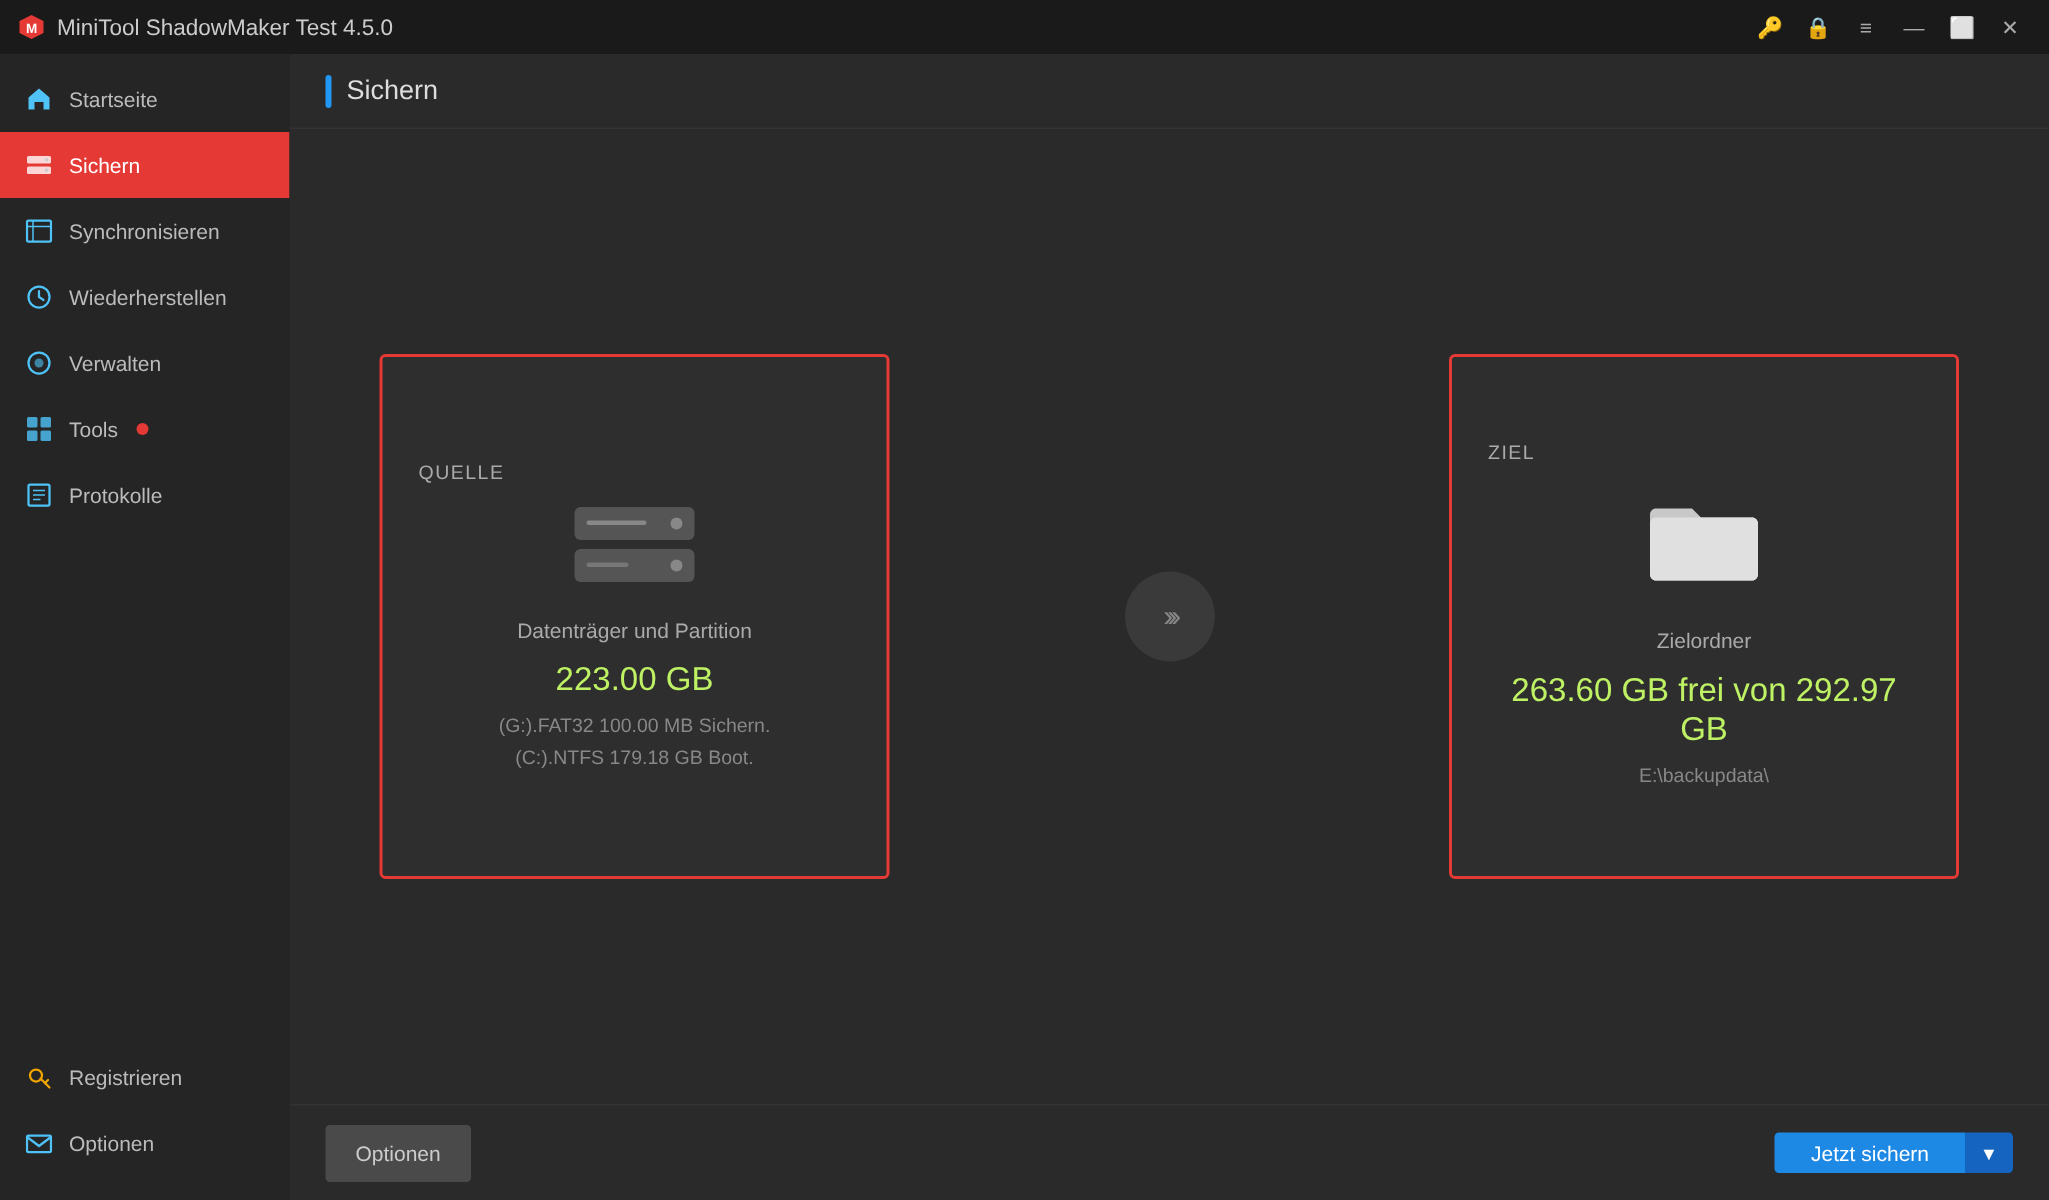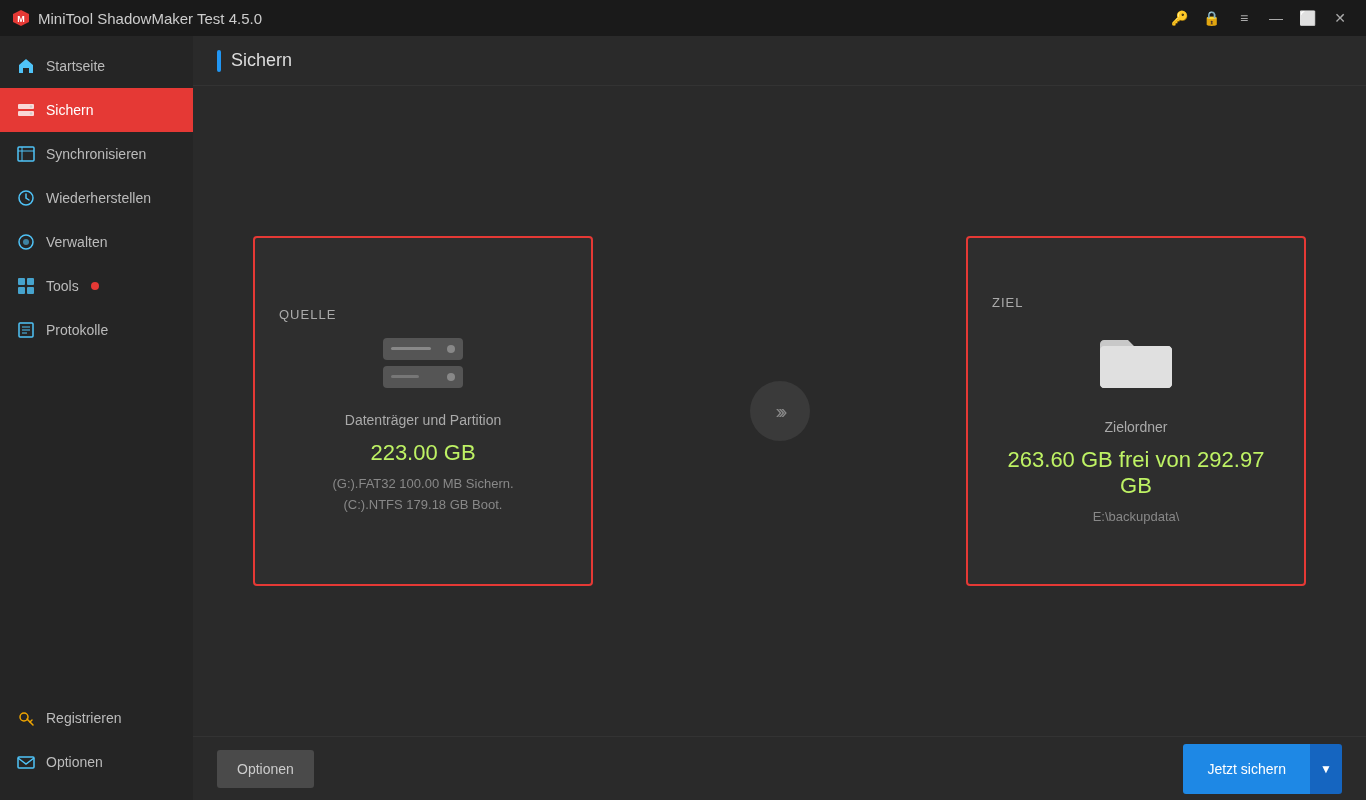--- a/index.html
+++ b/index.html
@@ -228,21 +228,21 @@
       background: #4a4a4a;
       color: #ccc;
       border: none;
       border-radius: 3px;
       font-size: 14px;
       cursor: pointer;
     }
 
     .btn-backup-group {
       display: flex;
-      height: 50px;
+      height: 27px;
     }
     .btn-backup-main {
       padding: 0 24px;
       background: #1e88e5;
       color: #fff;
       border: none;
       border-radius: 3px 0 0 3px;
       font-size: 14px;
       cursor: pointer;
       font-weight: 500;

